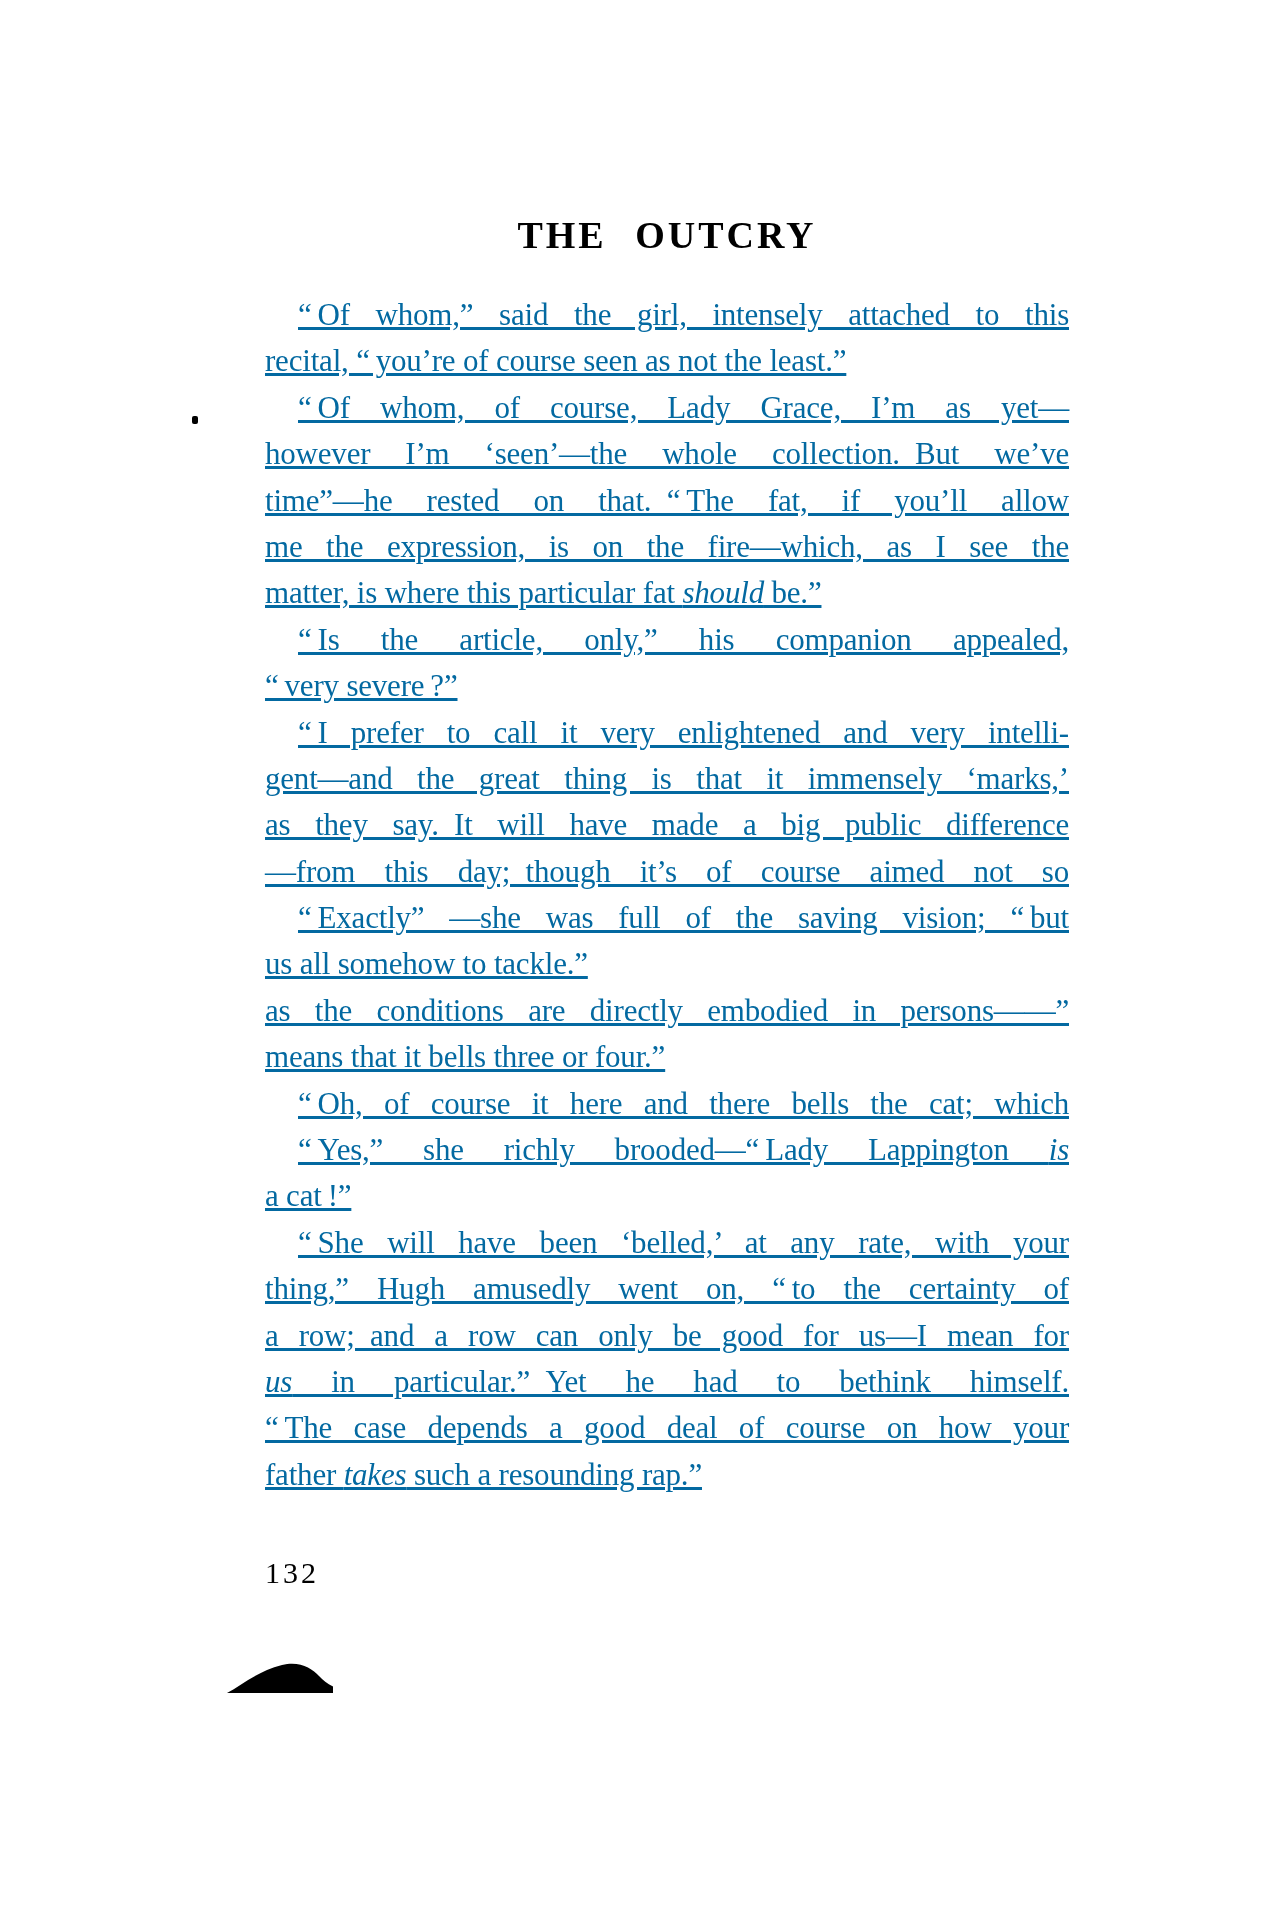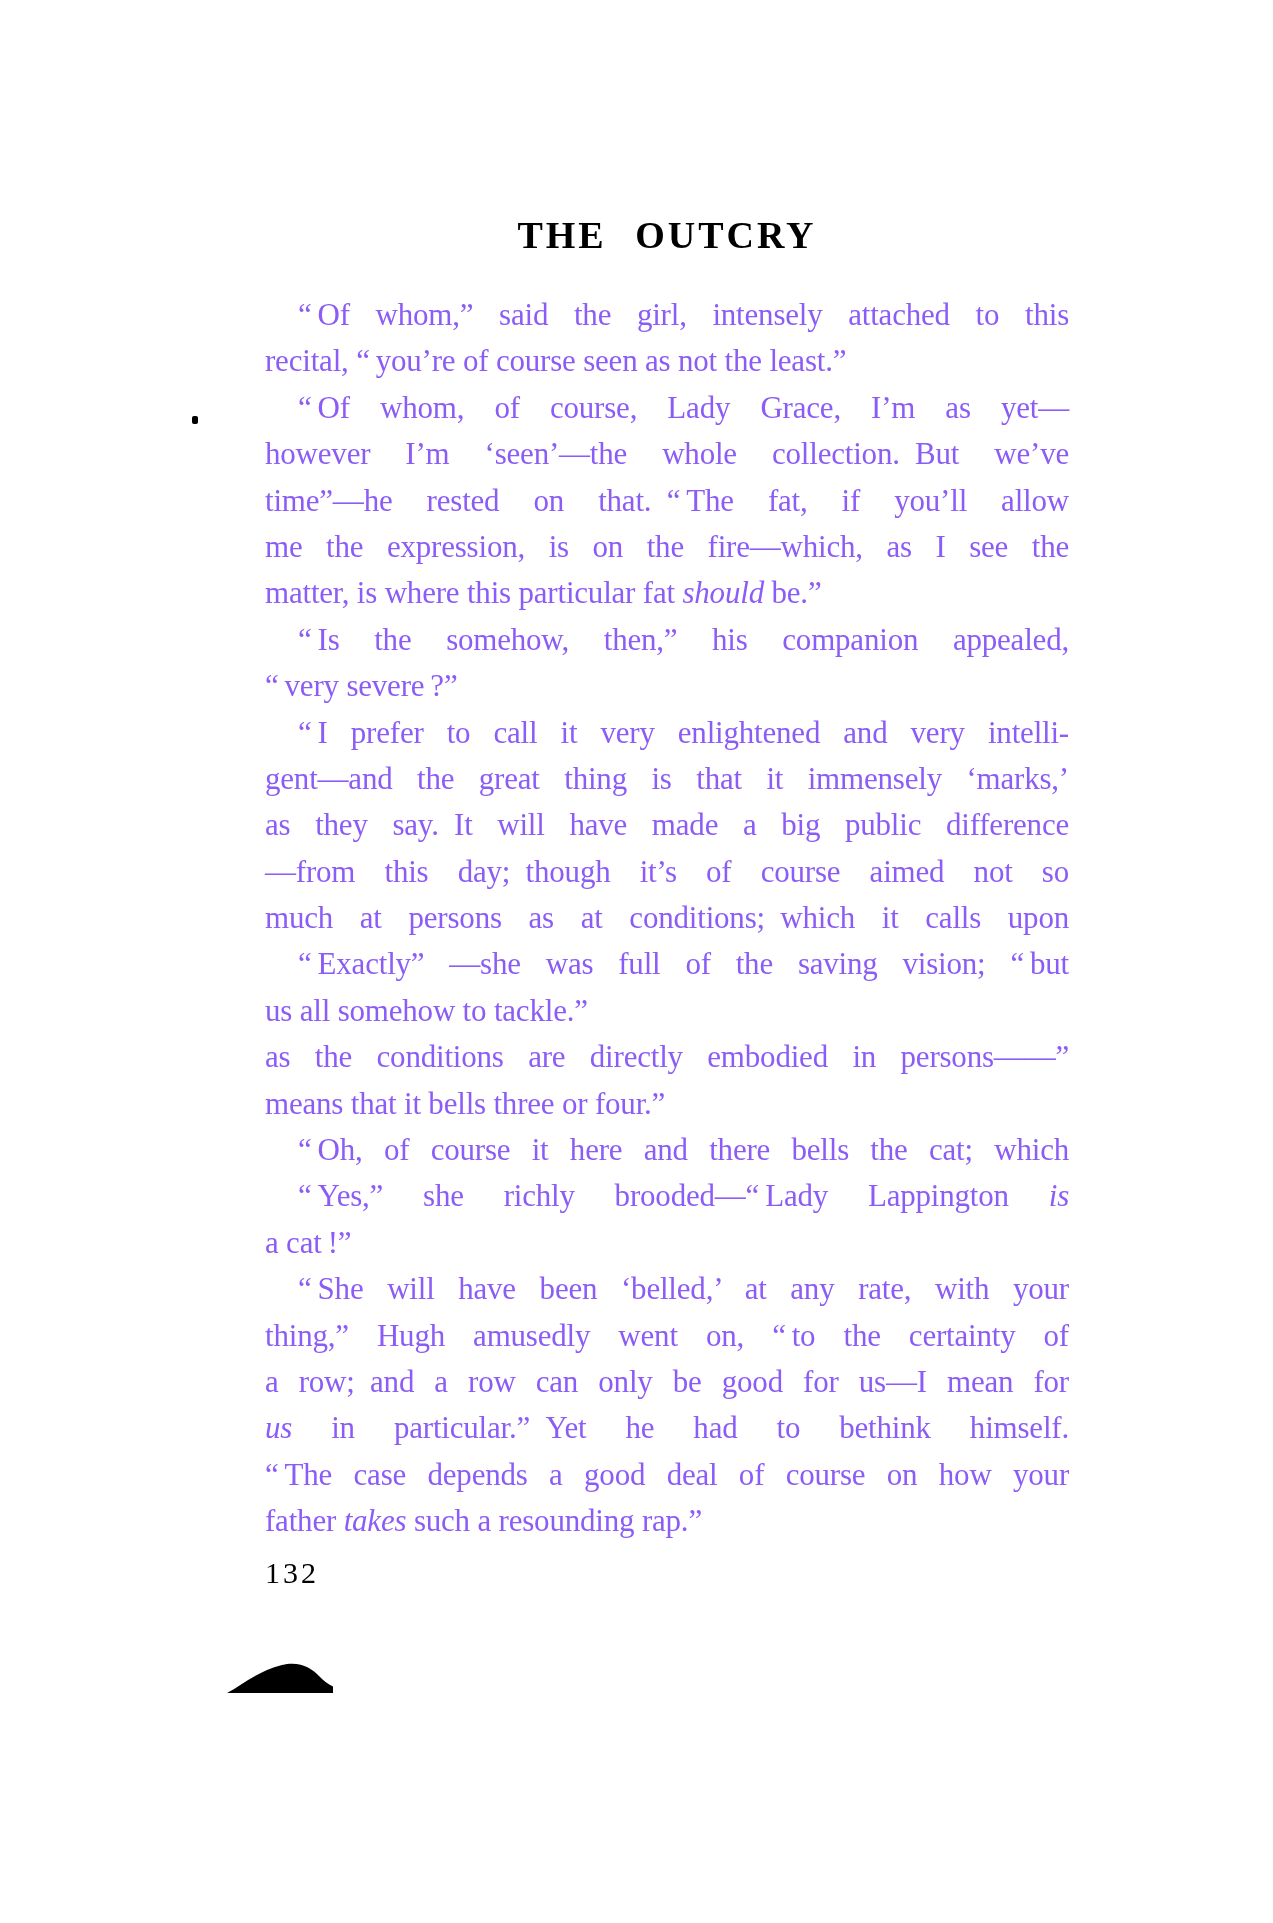--- a/index.html
+++ b/index.html
@@ -22,21 +22,22 @@
     text-align: center;
     font-size: 38px; font-weight: bold;
     letter-spacing: 3px; word-spacing: 16px;
     line-height: 46px;
     color: #000;
   }
   .text-block {
     position: absolute; left: 265px; top: 280px; width: 804px;
     font-size: 31px; line-height: 46.4px;
     letter-spacing: -0.2px;
-    color: #8b5cf6;
+    color: #0369a1;
+    text-decoration: underline;
   }
   .line { height: 46.4px; white-space: normal; }
   .line.just { text-align: justify; text-align-last: justify; }
   .line.ind { text-indent: 33px; }
   .it { font-style: italic; }
   .pageno {
     position: absolute; left: 265px; top: 1544px; width: 804px;
     text-align: left;
     font-size: 30px; letter-spacing: 3px;
     color: #000;
@@ -58,27 +59,26 @@
   <div class="speck"></div>
 
   <div class="text-block">
       <div class="line ind just"><span>“ Of whom,” said the girl, intensely attached to this</span></div>
       <div class="line"><span>recital, “ you’re of course seen as not the least.”</span></div>
       <div class="line ind just"><span>“ Of whom, of course, Lady Grace, I’m as yet—</span></div>
       <div class="line just"><span>however I’m ‘seen’—the whole collection. But we’ve</span></div>
       <div class="line just"><span>time”—he rested on that. “ The fat, if you’ll allow</span></div>
       <div class="line just"><span>me the expression, is on the fire—which, as I see the</span></div>
       <div class="line"><span>matter, is where this particular fat </span><span class="it">should</span><span> be.”</span></div>
-      <div class="line ind just"><span>“ Is the somehow, then,” his companion appealed,</span></div>
+      <div class="line ind just"><span>“ Is the article, only,” his companion appealed,</span></div>
       <div class="line"><span>“ very severe ?”</span></div>
       <div class="line ind just"><span>“ I prefer to call it very enlightened and very intelli-</span></div>
       <div class="line just"><span>gent—and the great thing is that it immensely ‘marks,’</span></div>
       <div class="line just"><span>as they say. It will have made a big public difference</span></div>
       <div class="line just"><span>—from this day; though it’s of course aimed not so</span></div>
-      <div class="line just"><span>much at persons as at conditions; which it calls upon</span></div>
       <div class="line ind just"><span>“ Exactly” —she was full of the saving vision; “ but</span></div>
       <div class="line"><span>us all somehow to tackle.”</span></div>
       <div class="line just"><span>as the conditions are directly embodied in persons——”</span></div>
       <div class="line"><span>means that it bells three or four.”</span></div>
       <div class="line ind just"><span>“ Oh, of course it here and there bells the cat; which</span></div>
       <div class="line ind just"><span>“ Yes,” she richly brooded—“ Lady Lappington </span><span class="it">is</span></div>
       <div class="line"><span>a cat !”</span></div>
       <div class="line ind just"><span>“ She will have been ‘belled,’ at any rate, with your</span></div>
       <div class="line just"><span>thing,” Hugh amusedly went on, “ to the certainty of</span></div>
       <div class="line just"><span>a row; and a row can only be good for us—I mean for</span></div>

